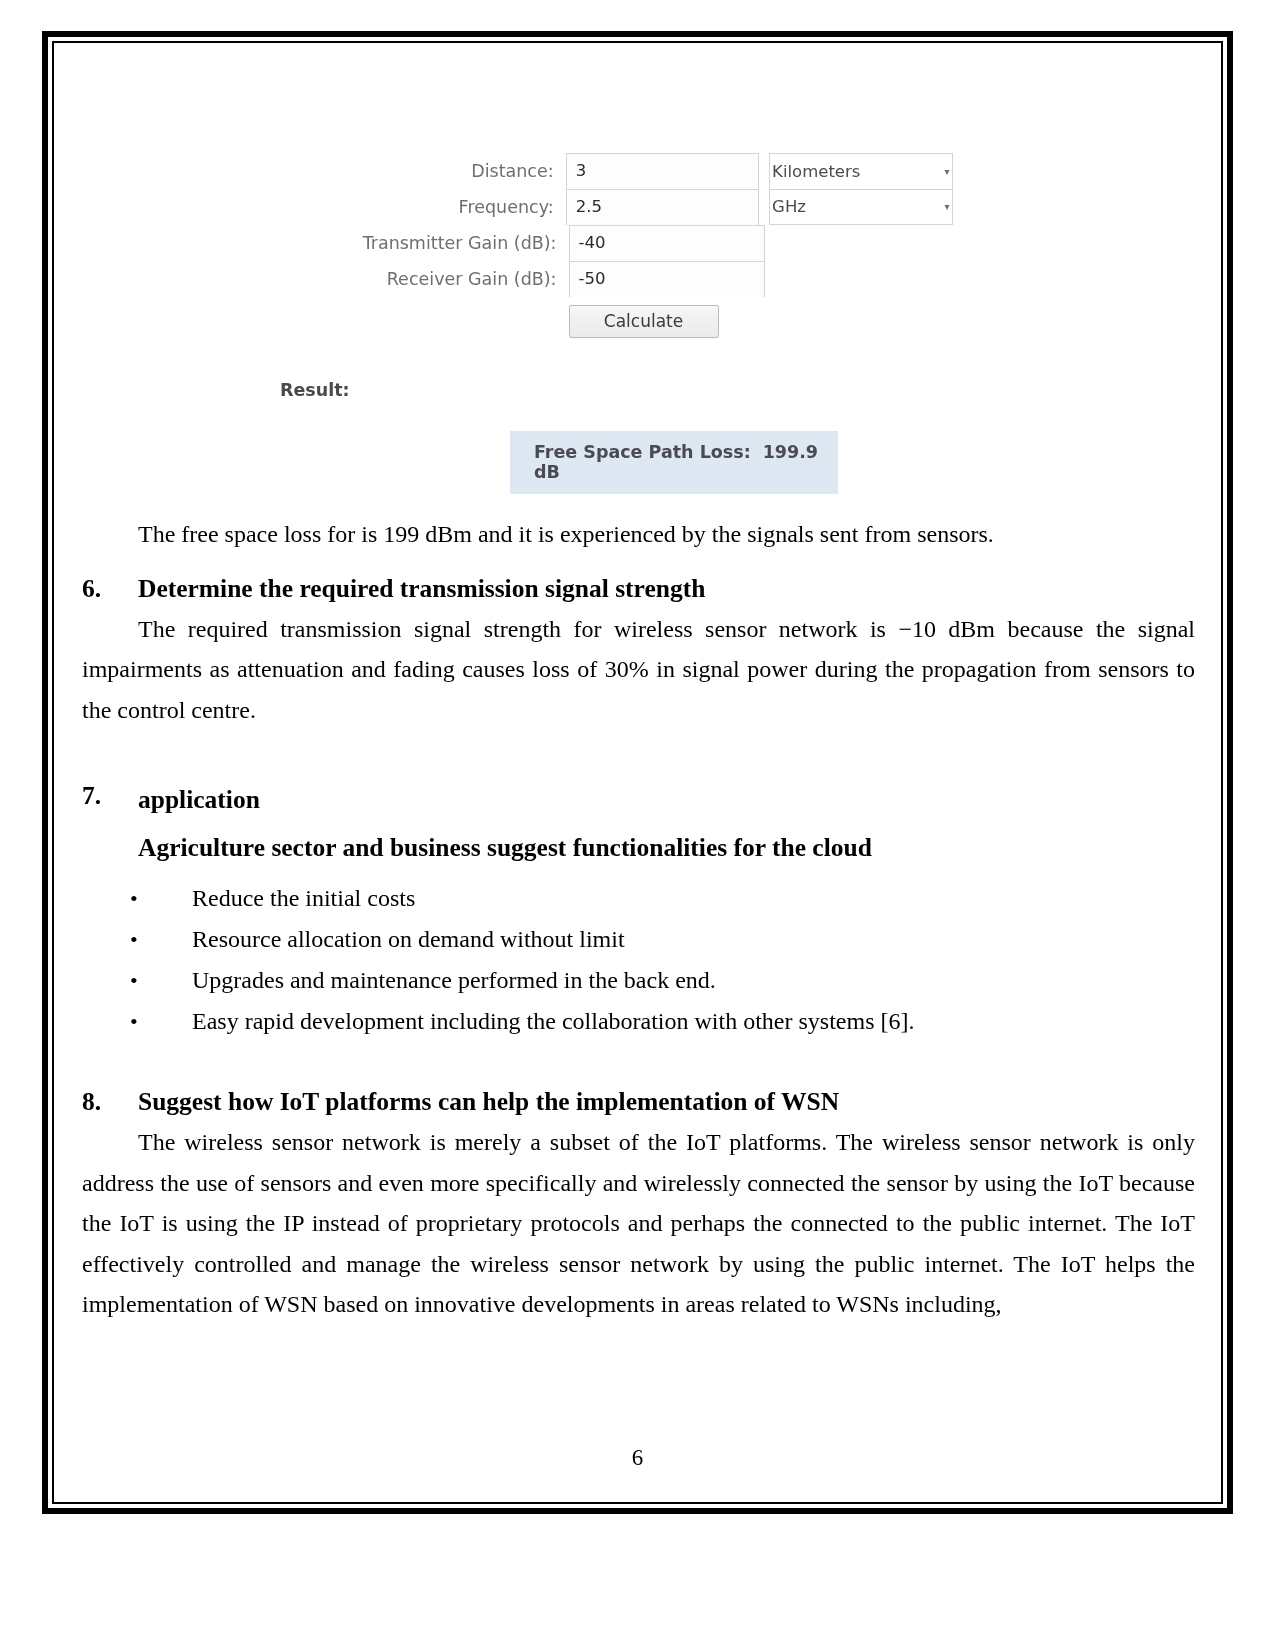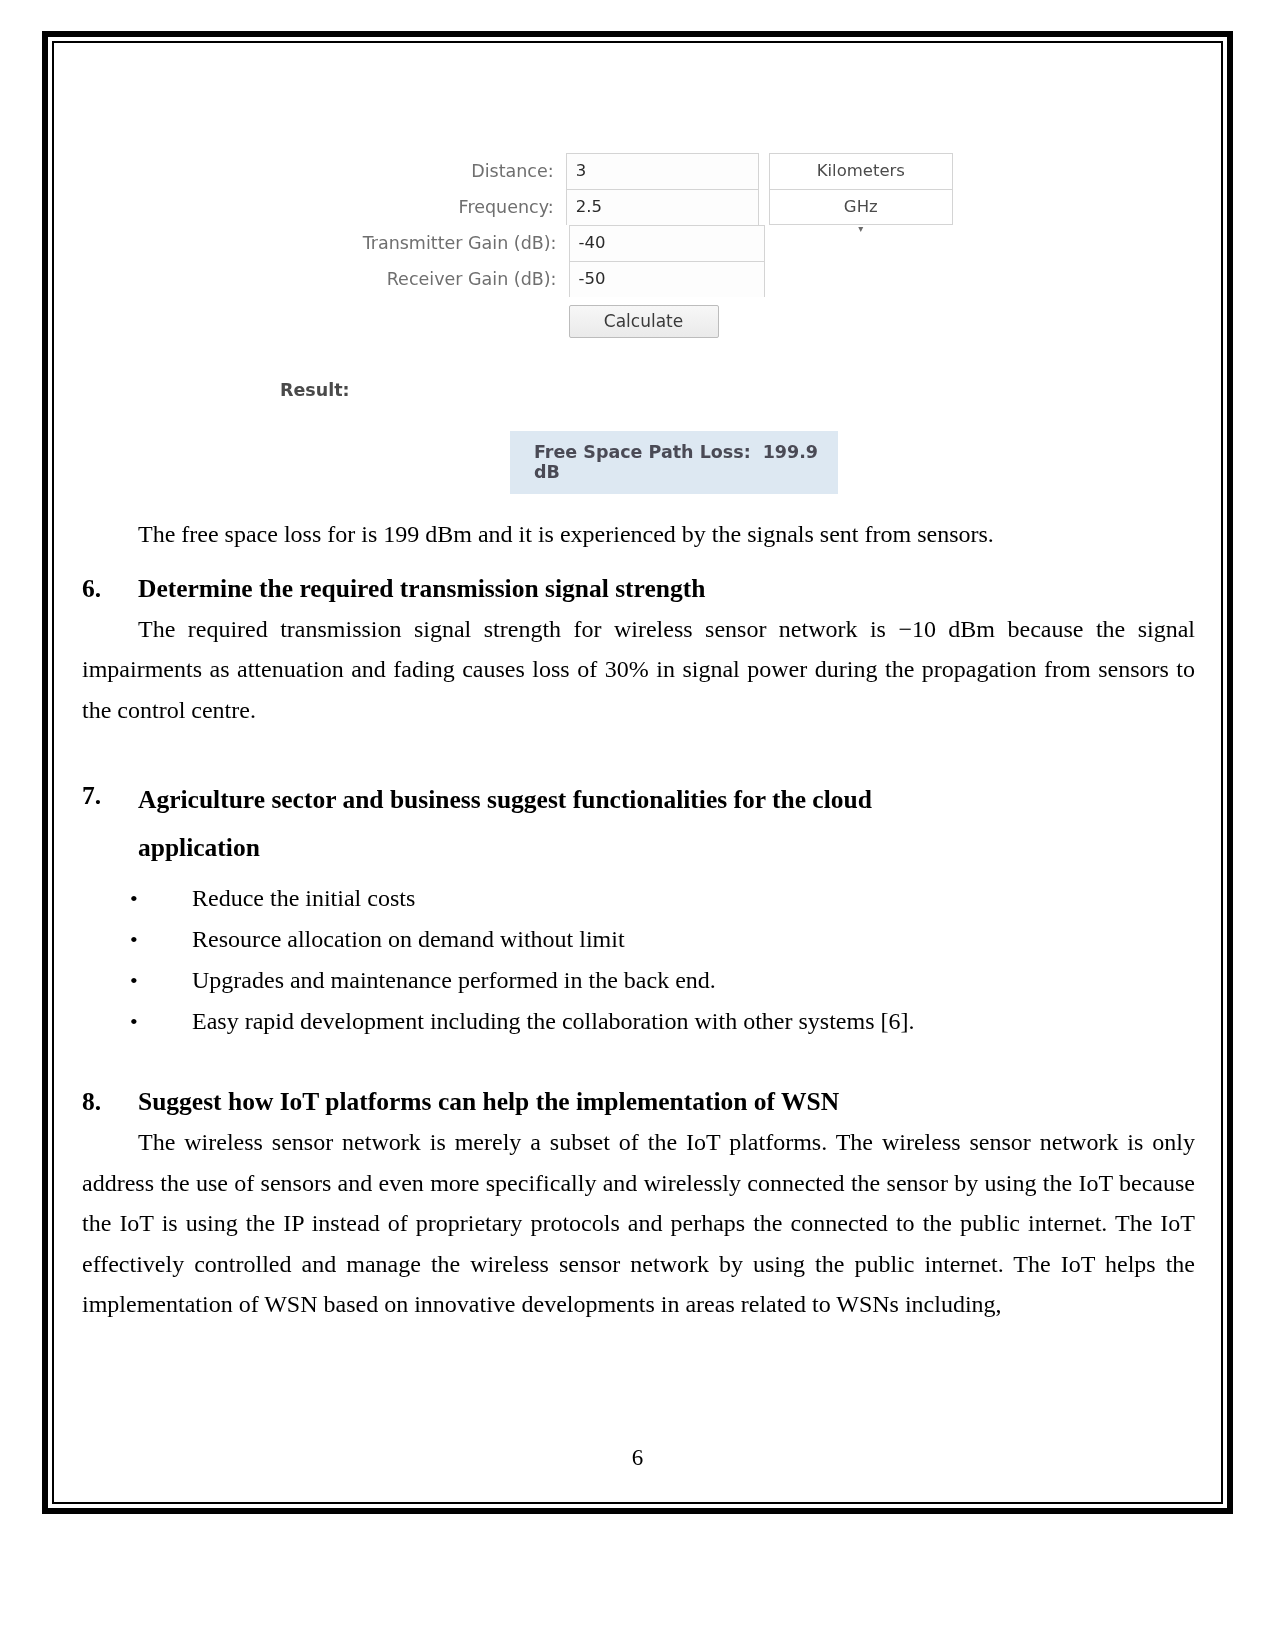--- a/index.html
+++ b/index.html
@@ -99,21 +99,20 @@
     border-bottom: none;
     background: #ffffff;
     font-size: 16.5px;
     color: #4b4b4b;
     padding: 0 2px;
     line-height: 34px;
     box-sizing: border-box;
     display: flex;
     align-items: center;
     justify-content: space-between;
-    flex-direction: column;
   }
   .calc-row.has-select-last .calc-select { border-bottom: 1px solid #d4d4d4; text-align: right; }
 
   .caret {
     font-size: 10px;
     color: #6b6b6b;
     line-height: 1;
   }
 
   .calc-button-row {
@@ -287,22 +286,22 @@
       <span class="h-text">Determine the required transmission signal strength</span>
     </h2>
 
     <p class="para indent-first">The required transmission signal strength for wireless sensor network is −10 dBm because the signal impairments as attenuation and fading causes loss of 30% in signal power during the propagation from sensors to the control centre.</p>
 
     <div class="spacer-lg"></div>
 
     <h2 class="heading justified">
       <span class="h-num">7.</span>
       <span class="h-text">
+        <span style="display:block;text-align:left;">application</span>
         <span style="display:block;text-align:justify;text-justify:inter-word;">Agriculture sector and business suggest functionalities for the cloud</span>
-        <span style="display:block;text-align:left;">application</span>
       </span>
     </h2>
 
 
     <ul class="bullets">
       <li>
         <span class="bullet-dot">•</span>
         <span>Reduce the initial costs</span>
       </li>
       <li>

